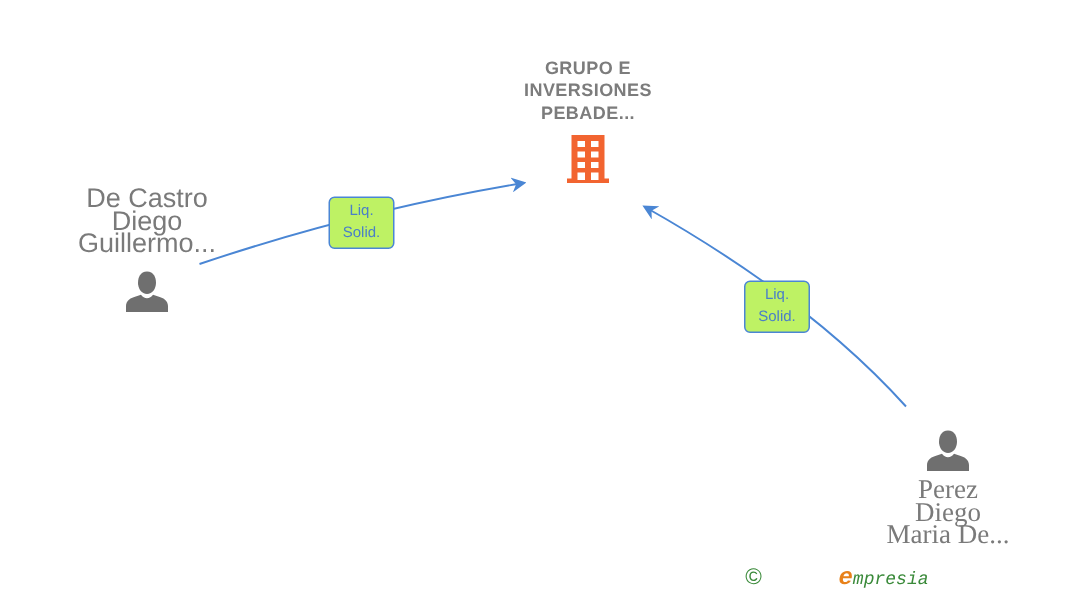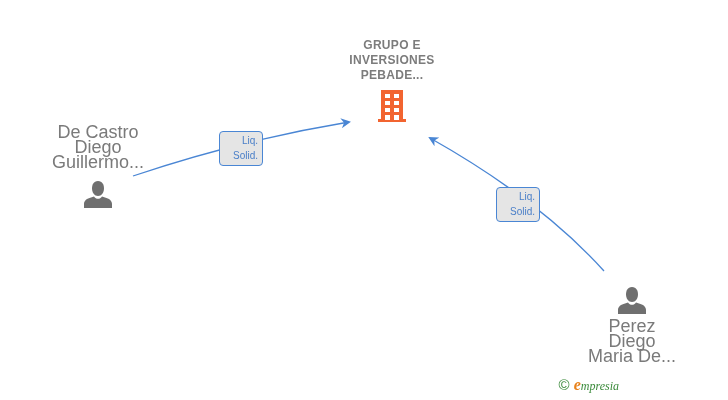--- a/index.html
+++ b/index.html
@@ -43,46 +43,47 @@
     }
     .icon {
       display: block;
       margin: 0 auto;
     }
     .edge-label {
       position: absolute;
       box-sizing: border-box;
       border: 1px solid #4a86d4;
       border-radius: 4px;
-      background: #e5e5e5;
+      background: #bef264;
       color: #4a7fc8;
       font-size: 10px;
       line-height: 15px;
-      text-align: right;
+      text-align: center;
       padding: 1px 4px;
       white-space: pre-line;
     }
     .footer {
       position: absolute;
       right: 4px;
       bottom: 6px;
       display: flex;
       align-items: center;
       gap: 4px;
     }
     .copyright {
       color: #3a8a3a;
       font-size: 15px;
       line-height: 16px;
     }
     .brand {
-      font-family: Liberation Serif, serif;
+      font-family: Liberation Mono, monospace;
       font-style: italic;
       font-size: 12px;
       color: #3a8a3a;
+      margin-left: 47px;
     }
     .brand .brand-e {
       color: #e8811a;
       font-size: 16px;
       font-weight: bold;
     }
   </style>
 </head>
 <body>
 
@@ -126,21 +127,21 @@
       <path d="M15,2 C10.5,2 9,6 9,9.5 C9,13.5 11.5,17 15,17 C18.5,17 21,13.5 21,9.5 C21,6 19.5,2 15,2 Z" fill="#6f6f6f"></path>
       <path d="M1,29 L1,25 C1,21.5 4,19.5 8,18.5 L11,17.5 C12,19 13.5,19.8 15,19.8 C16.5,19.8 18,19 19,17.5 L22,18.5 C26,19.5 29,21.5 29,25 L29,29 Z" fill="#6f6f6f"></path>
     </svg>
   </div>
 
   <div class="node person" style="left:582px; top:285px; width:100px;">
     <svg class="icon" width="30" height="30" viewBox="0 0 30 30">
       <path d="M15,2 C10.5,2 9,6 9,9.5 C9,13.5 11.5,17 15,17 C18.5,17 21,13.5 21,9.5 C21,6 19.5,2 15,2 Z" fill="#6f6f6f"></path>
       <path d="M1,29 L1,25 C1,21.5 4,19.5 8,18.5 L11,17.5 C12,19 13.5,19.8 15,19.8 C16.5,19.8 18,19 19,17.5 L22,18.5 C26,19.5 29,21.5 29,25 L29,29 Z" fill="#6f6f6f"></path>
     </svg>
-    <div class="node-label" style="margin-top:4px;">Perez
+    <div class="node-label" style="margin-top:4px;font-family:Liberation Serif, serif;">Perez
 Diego
 Maria De...</div>
   </div>
 
   <div class="edge-label" style="left:219px; top:131px; width:44px; height:35px;">Liq.
 Solid.</div>
   <div class="edge-label" style="left:496px; top:187px; width:44px; height:35px;">Liq.
 Solid.</div>
 
   <div class="footer">

